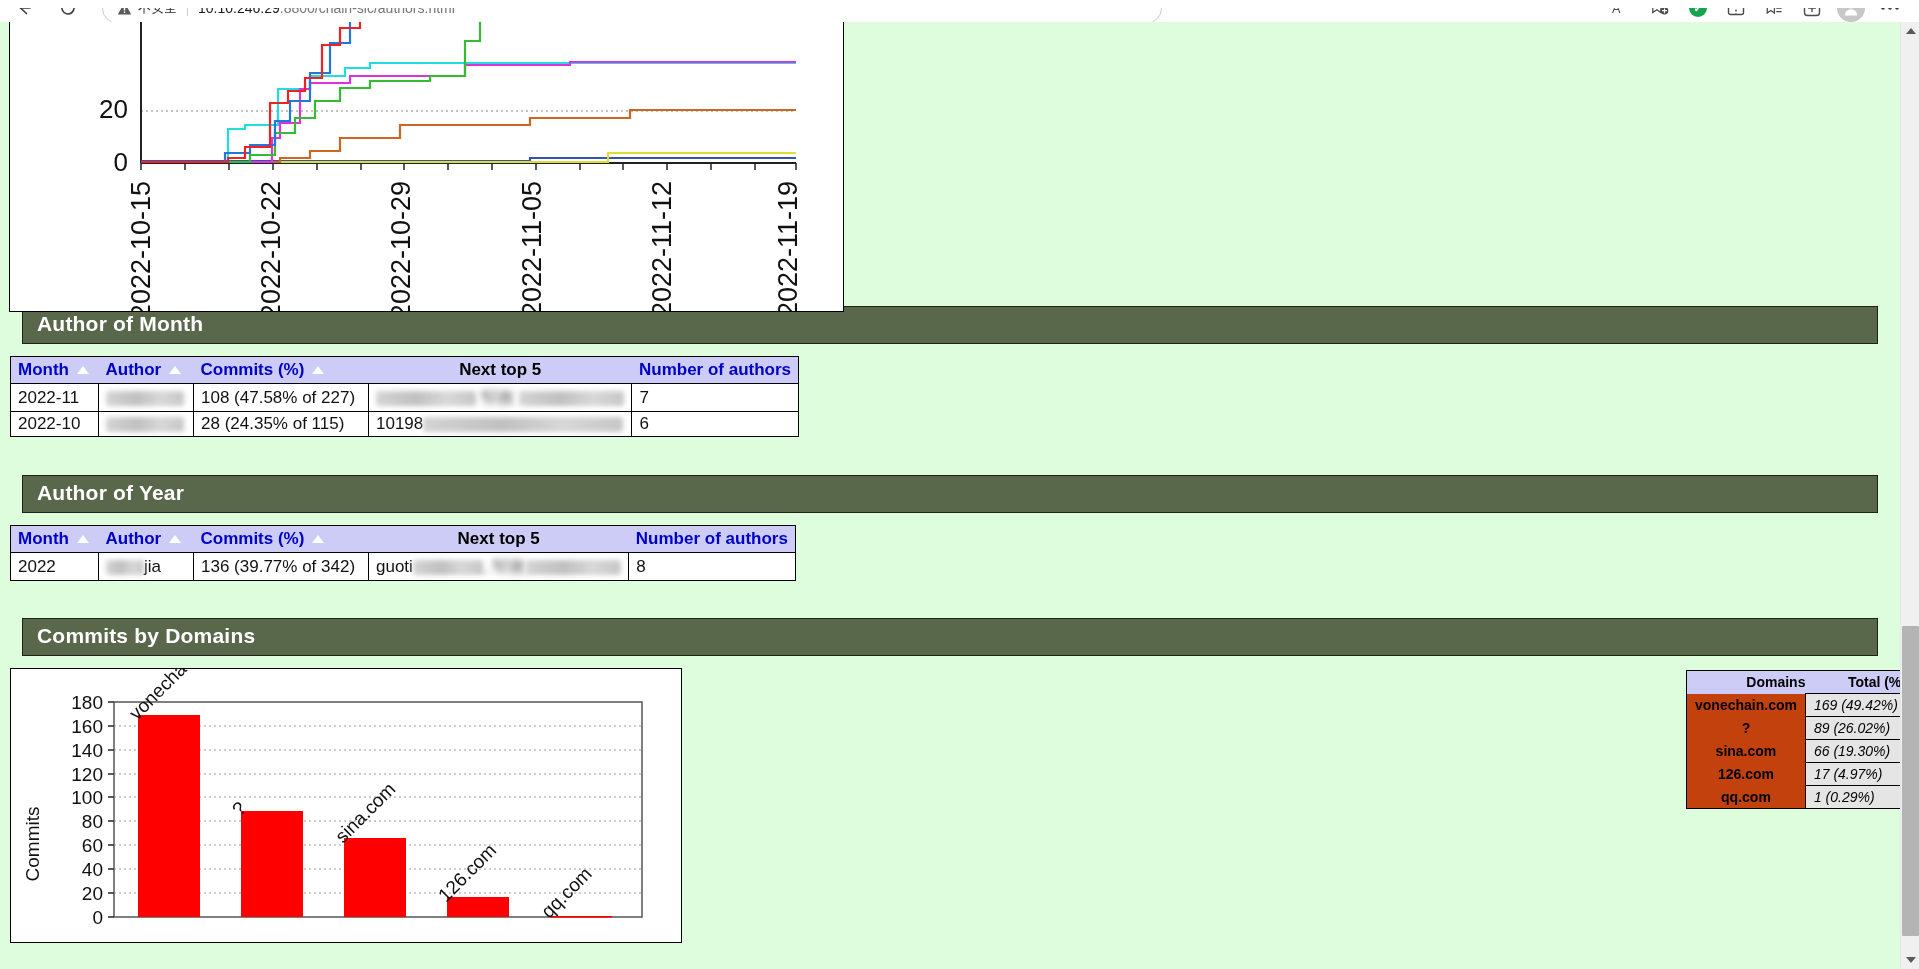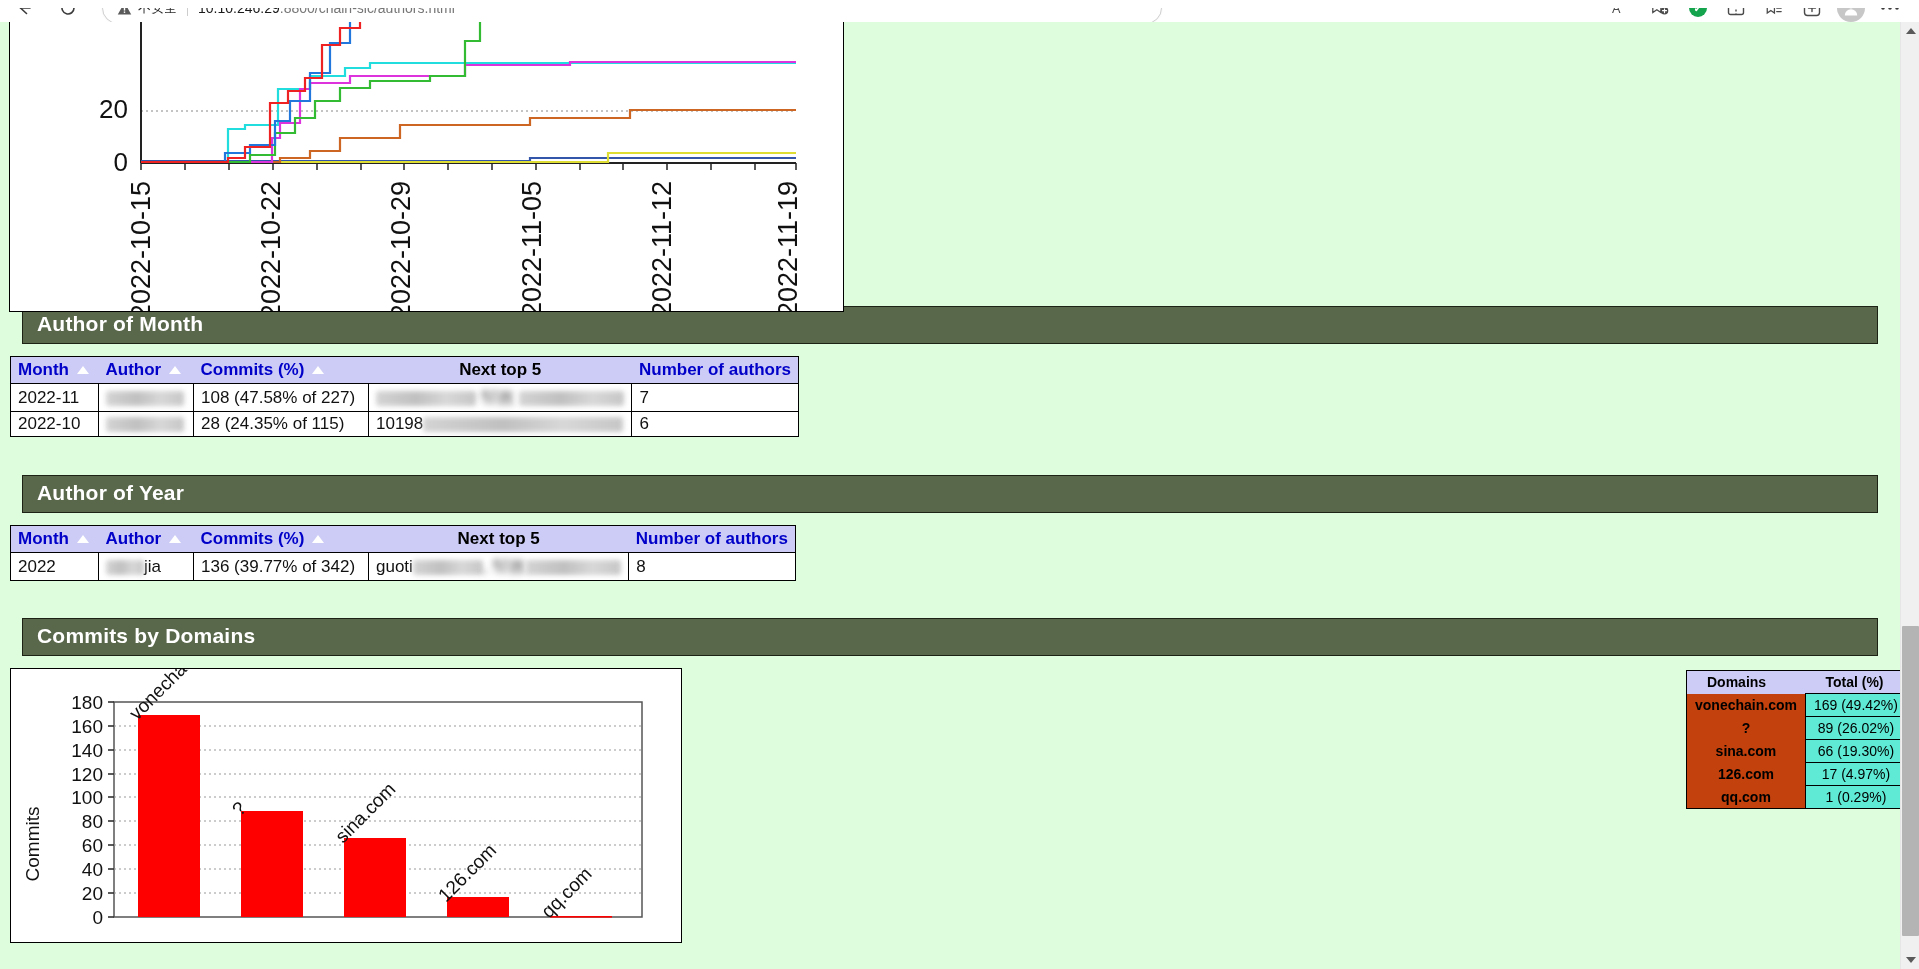--- a/index.html
+++ b/index.html
@@ -183,40 +183,41 @@
     border-collapse: collapse;
     border: 1px solid #000;
     background: #ccccf6;
     font-size: 14px;
   }
   table.domains th {
     background: #ccccf6;
     color: #000;
     font-weight: bold;
     font-size: 14px;
-    padding: 3px 20px;
-    text-align: left;
+    padding: 3px 0;
+    text-align: right;
     border: none;
   }
   table.domains td.dname {
     background: #c2410c;
     color: #000;
     font-weight: bold;
     text-align: center;
     padding: 3px 8px;
     border: none;
     white-space: nowrap;
   }
   table.domains td.dval {
-    background: #5eead4;
+    background: #e5e5e5;
     color: #000;
-    text-align: center;
+    text-align: left;
     padding: 3px 8px;
     border: 1px solid #000;
     white-space: nowrap;
+    font-style: italic;
   }
 
   
   #scrollbar {
     position: absolute; right: 0; top: 22px; width: 19px; height: 947px;
     background: #f0f0f0;
     border-left: 1px solid #e6e6e6;
   }
   #scrollbar .arrow {
     width: 19px; height: 18px; display: flex; align-items: center; justify-content: center;

